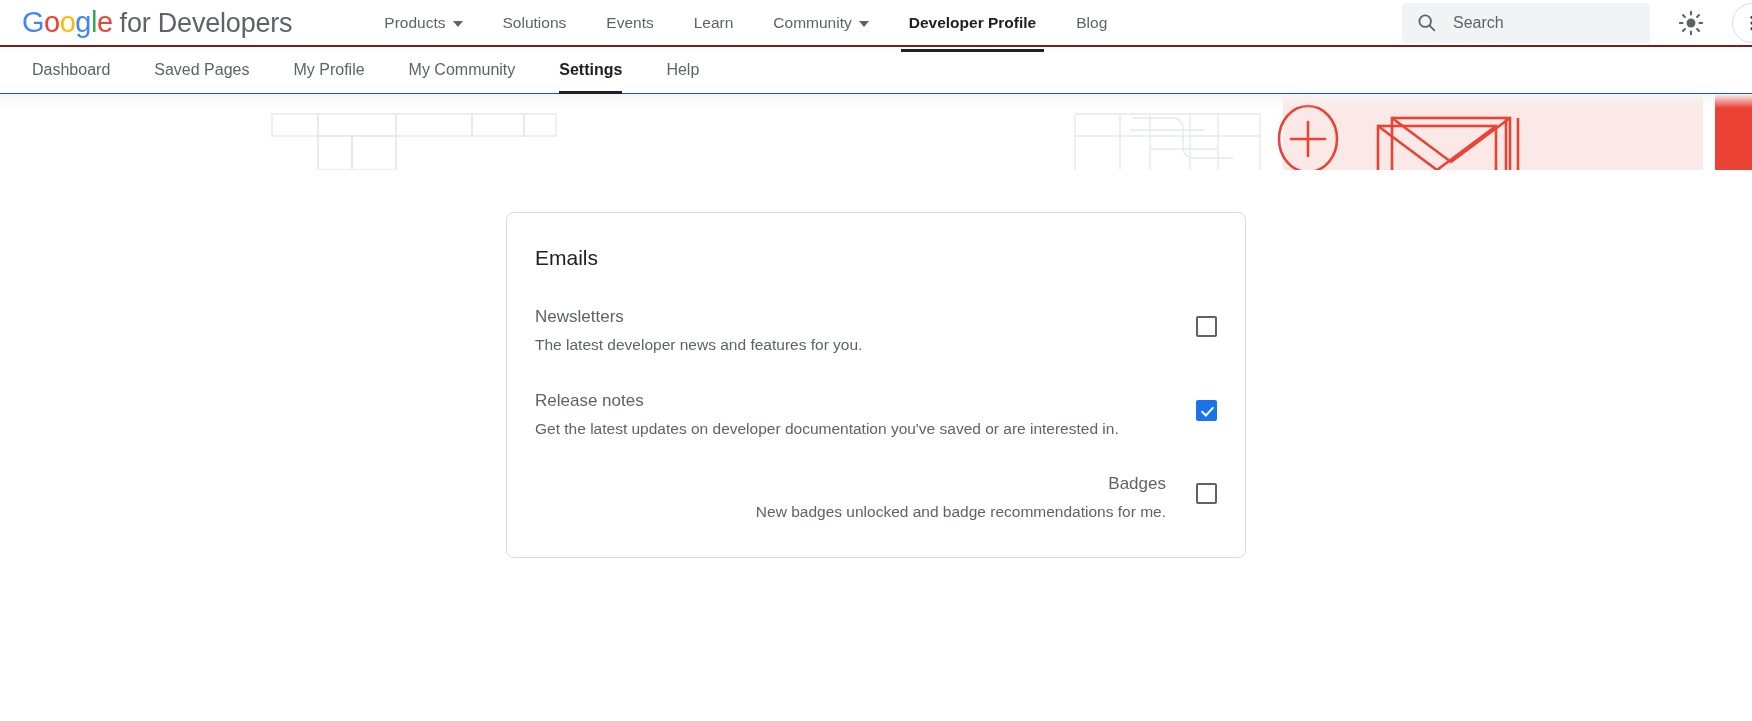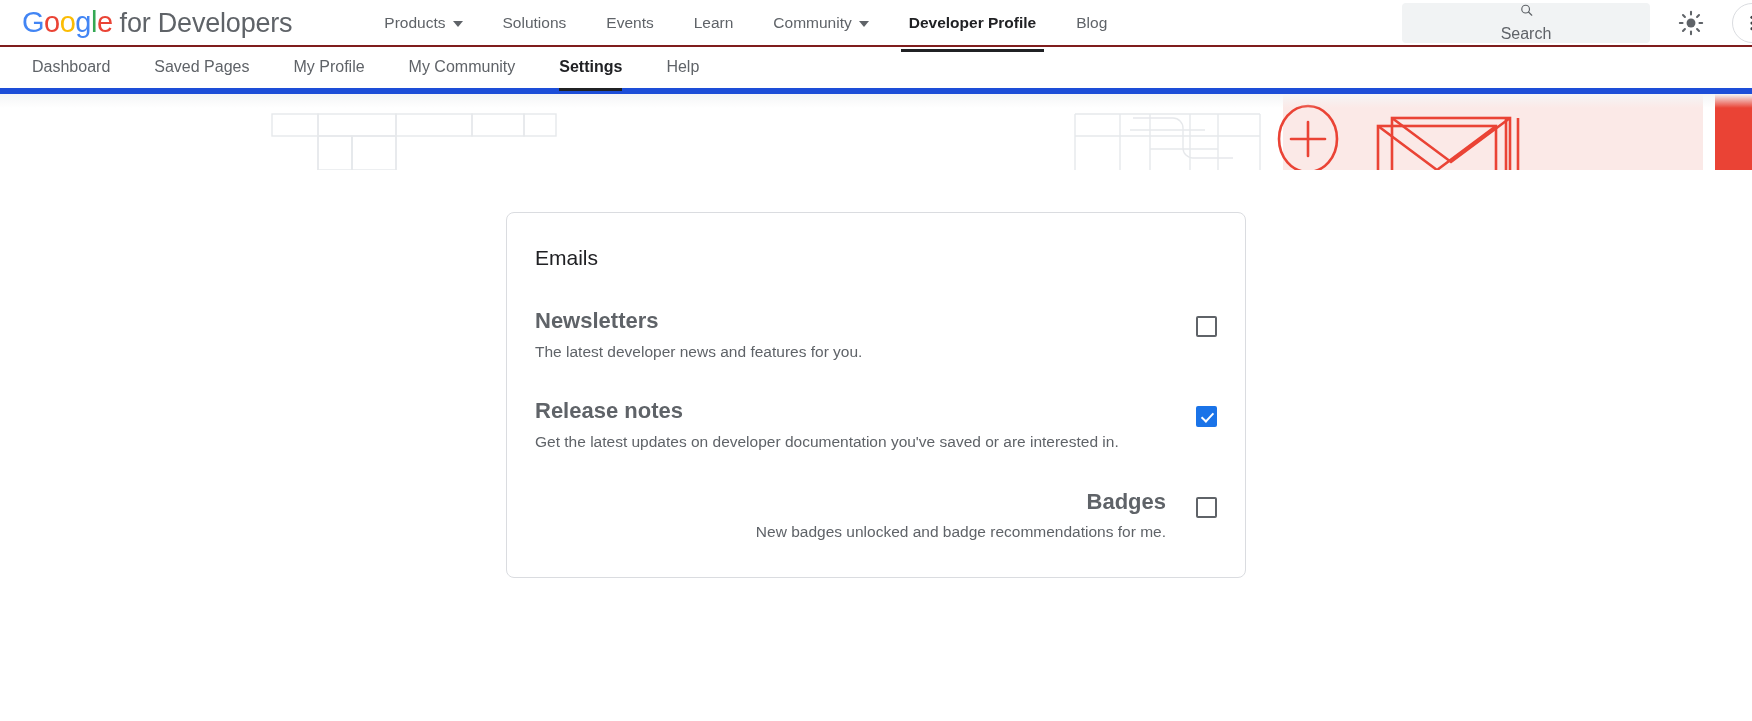--- a/index.html
+++ b/index.html
@@ -75,28 +75,27 @@
   .header-right {
     margin-left: auto;
     display: flex;
     align-items: center;
     padding-right: 0px;
     gap: 22px;
   }
   .search-box {
     display: flex;
     align-items: center;
-    gap: 8px;
+    gap: 16px;
     width: 248px;
     height: 40px;
     background: #f1f3f4;
     border-radius: 4px;
     padding: 0 14px;
     cursor: text;
-    flex-direction: column;
   }
   .search-box .placeholder {
     color: #5f6368;
     font-size: 16px;
   }
   .icon-btn {
     width: 38px; height: 38px;
     display: flex; align-items: center; justify-content: center;
     cursor: pointer;
     border-radius: 50%;
@@ -110,21 +109,21 @@
     margin-right: -20px;
   }
 
   
   .sub-nav {
     height: 47px;
     display: flex;
     align-items: center;
     padding-left: 10px;
     background: #fff;
-    border-bottom: 6px solid #1d4ed8;
+    border-bottom: 1px solid #1d4ed8;
   }
   .sub-item {
     padding: 0 22px;
     font-size: 16px;
     color: #5f6368;
     cursor: pointer;
     line-height: 46px;
     height: 47px;
     position: relative;
     white-space: nowrap;
@@ -196,25 +195,24 @@
     font-weight: 400;
   }
   .pref-row {
     display: flex;
     align-items: flex-start;
     padding: 0 0 34px 0;
   }
   .pref-row:last-child { padding-bottom: 4px; text-align: right; }
   .pref-text { flex: 1; padding-right: 30px; }
   .pref-name {
-    font-size: 22px;
+    font-size: 17px;
     color: #5f6368;
     line-height: 1.35;
     margin-bottom: 5px;
-    font-weight: bold;
   }
   .pref-desc {
     font-size: 15.5px;
     color: #5f6368;
     line-height: 1.4;
   }
   .cbox {
     width: 21px; height: 21px;
     border: 2px solid #5f6368;
     border-radius: 2px;

